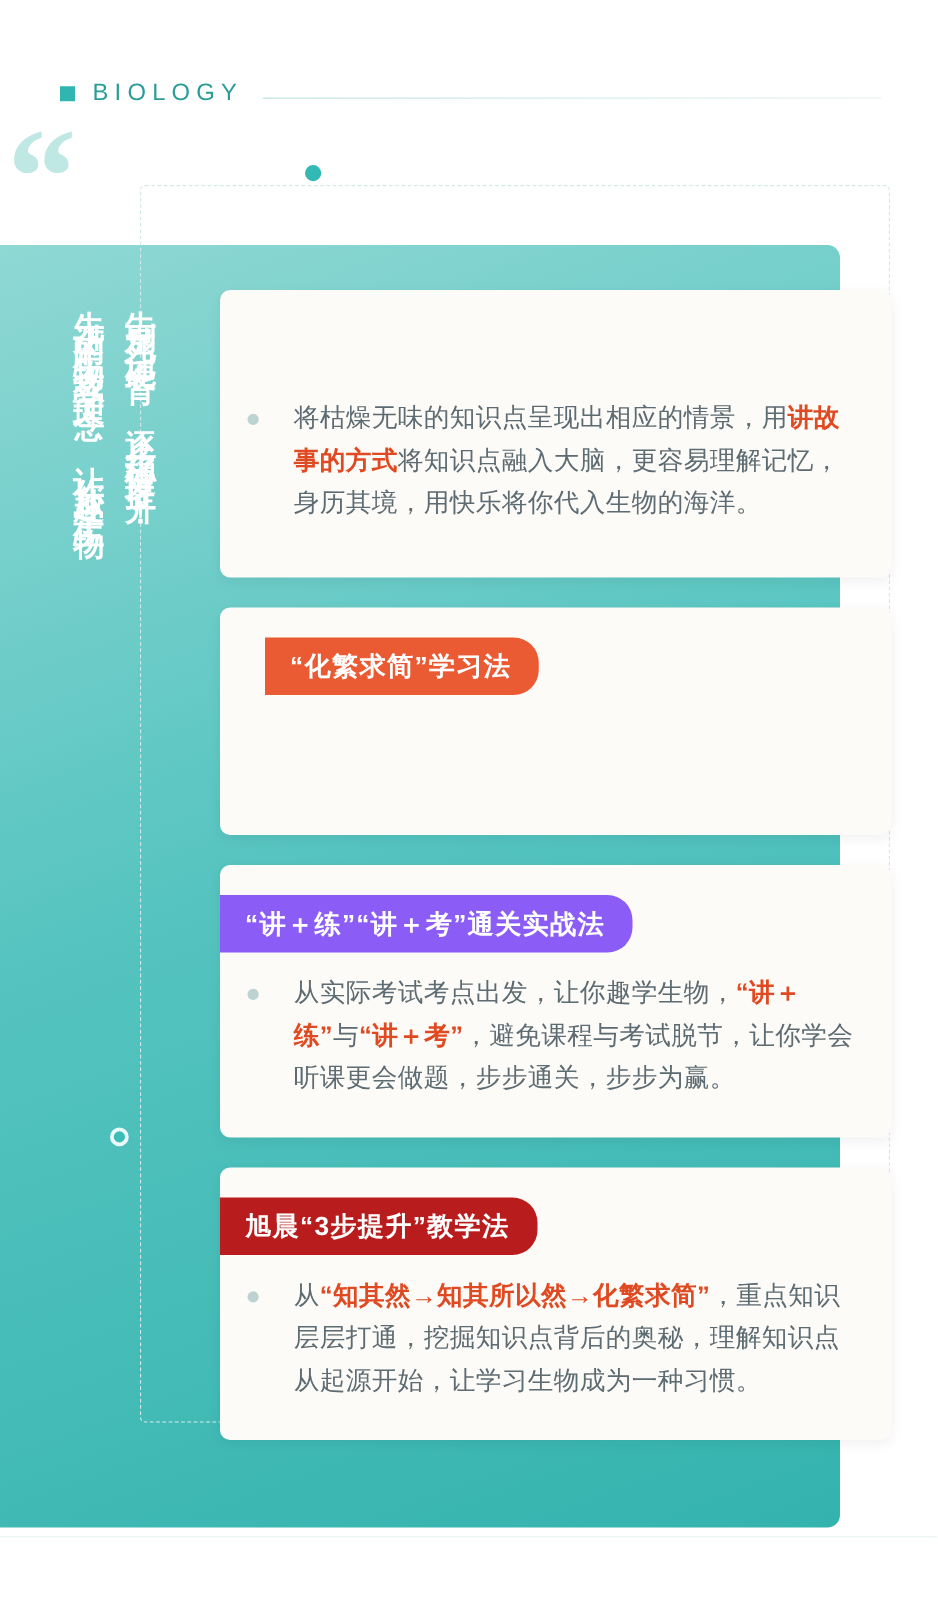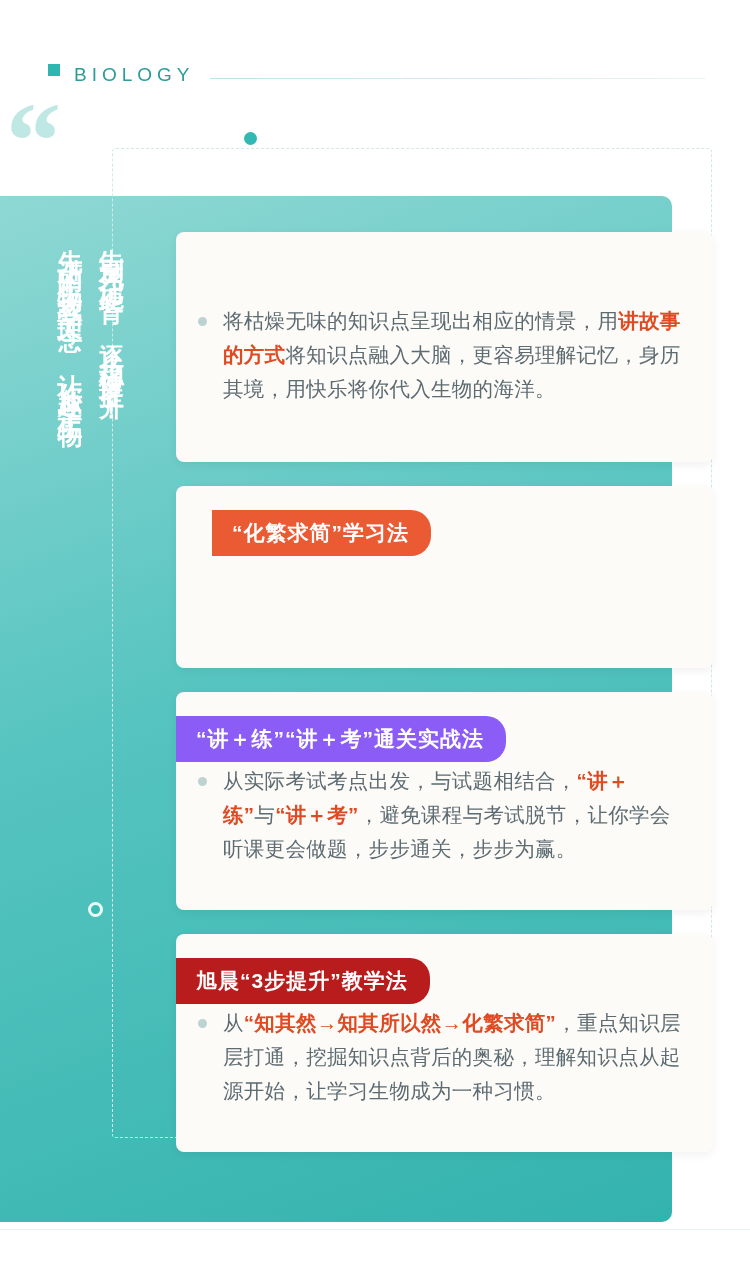--- a/index.html
+++ b/index.html
@@ -16,21 +16,21 @@
   }
 
   
   .header {
     position: absolute;
     left: 0; top: 0; width: 750px; height: 200px;
   }
   .eyebrow {
     position: absolute;
     left: 48px; top: 64px;
-    display: flex; 
+    display: flex; align-items: center;
   }
   .eyebrow-square {
     width: 12px; height: 12px;
     background: #2fb6b0;
     margin-right: 14px;
   }
   .eyebrow-text {
     font-size: 19px;
     letter-spacing: 5px;
     color: #2b9d98;
@@ -136,23 +136,23 @@
     border-bottom-right-radius: 20px;
     color: #ffffff;
     font-size: 21px;
     font-weight: 700;
     white-space: nowrap;
     letter-spacing: 1px;
   }
   .tab-orange { background: #f5a623; }
   .tab-red    { background: #ea5a33; }
   .card-body {
-    margin-top: 38px;
+    margin-top: 52px;
     display: flex;
-    gap: 16px;
+    gap: 28px;
   }
   .bullet {
     flex: 0 0 auto;
     width: 9px; height: 9px;
     border-radius: 50%;
     background: #bcd3d2;
     margin-top: 13px;
   }
   .card-text {
     font-size: 20.5px;
@@ -218,21 +218,21 @@
 
     <div class="card c2">
       <div class="card-tab tab-red" style="background: rgb(234, 90, 51); margin-left: 36px;">“化繁求简”学习法</div>
     </div>
 
     <div class="card c3">
       <div class="card-tab tab-red" style="background: #8b5cf6;">“讲＋练”“讲＋考”通关实战法</div>
       <div class="card-body">
         <span class="bullet"></span>
         <div class="card-text">
-          <span>从实际考试考点出发，与试题相结合，</span><span class="hl-red">“讲＋练”</span><span>与</span><span class="hl-red">“讲＋考”</span><span>，避免课程与考试脱节，让你学会听课更会做题，步步通关，步步为赢。</span>
+          <span>从实际考试考点出发，让你趣学生物，</span><span class="hl-red">“讲＋练”</span><span>与</span><span class="hl-red">“讲＋考”</span><span>，避免课程与考试脱节，让你学会听课更会做题，步步通关，步步为赢。</span>
         </div>
       </div>
     </div>
 
     <div class="card c4">
       <div class="card-tab tab-red" style="background: #b91c1c; text-align: center;">旭晨“3步提升”教学法</div>
       <div class="card-body">
         <span class="bullet"></span>
         <div class="card-text">
           <span>从</span><span class="hl-red">“知其然→知其所以然→化繁求简”</span><span>，重点知识层层打通，挖掘知识点背后的奥秘，理解知识点从起源开始，让学习生物成为一种习惯。</span>

